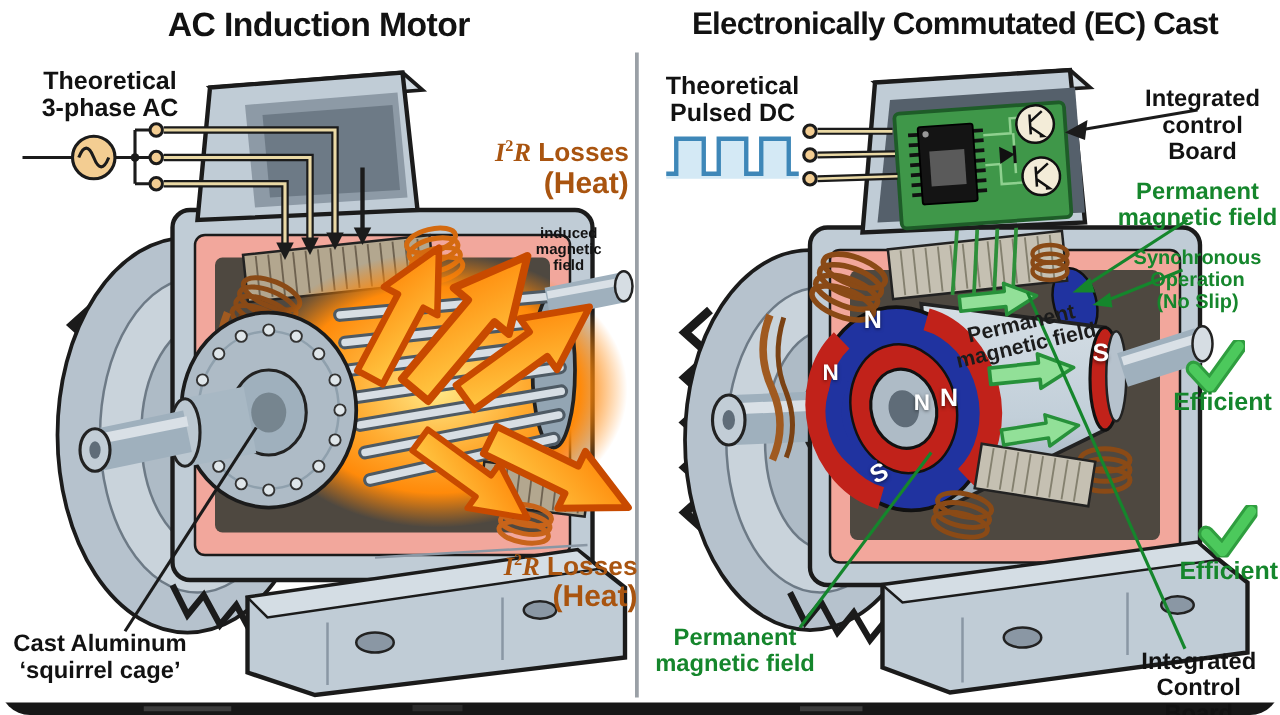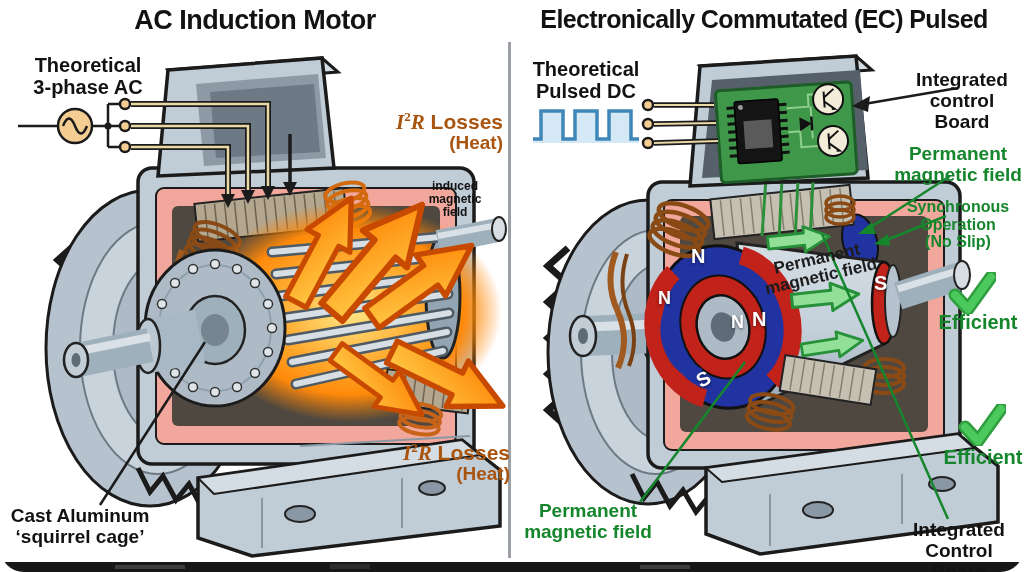--- a/index.html
+++ b/index.html
@@ -8,21 +8,21 @@
   .art{position:absolute;left:0;top:0;width:1024px;height:572px;}
   .lbl{position:absolute;font-family:"Liberation Sans",sans-serif;font-weight:bold;
        white-space:pre-line;text-align:center;line-height:1.1;color:#121212;}
   .title{font-size:27px;letter-spacing:-0.5px;}
   .title-r{font-size:25px;letter-spacing:-0.6px;}
   .loss{position:absolute;color:#a9540f;text-align:right;line-height:1.05;}
   .loss .formula{font-size:21px;font-weight:bold;}
   .loss .ivar{font-family:"Liberation Serif",serif;font-style:italic;}
   .loss sup{font-size:0.62em;font-family:"Liberation Serif",serif;}
   .loss .lw{font-family:"Liberation Sans",sans-serif;}
-  .loss .heat{font-size:19px;font-weight:bold;}
+  .loss .heat{font-size:24px;font-weight:bold;}
   .green{color:#15862c;}
   .rotorlbl{position:absolute;font-weight:600;font-size:17px;color:#1c1c1c;text-align:center;
             line-height:1.05;white-space:pre-line;transform:rotate(-13deg);}
   .mag{position:absolute;color:#fff;font-weight:bold;font-size:20px;
        text-shadow:0 1px 3px rgba(0,0,0,.55);}
   .chk{position:absolute;}
 </style>
 </head>
 <body>
 
@@ -436,21 +436,21 @@
   <rect x="508" y="42" width="3" height="516" fill="#9aa0a6"></rect>
   <g>
     <rect x="0" y="562" width="1024" height="10" fill="#171717"></rect>
     <rect x="115" y="565" width="70" height="4" fill="#3d3d3d"></rect>
     <rect x="330" y="564" width="40" height="5" fill="#2c2c2c"></rect>
     <rect x="640" y="565" width="50" height="4" fill="#3d3d3d"></rect>
   </g>
 </svg>
 
 <div class="lbl title" style="left:100px;top:6px;width:310px;">AC Induction Motor</div>
-<div class="lbl title-r" style="left:514px;top:6px;width:500px;">Electronically Commutated (EC) Pulsed</div>
+<div class="lbl title-r" style="left:514px;top:6px;width:500px;">Electronically Commutated (EC) Cast</div>
 
 <div class="lbl" style="left:14px;top:54px;width:148px;font-size:20px;">Theoretical
 3-phase AC</div>
 
 <div class="loss" style="left:393px;top:110px;width:110px;">
   <div class="formula"><span class="ivar">I</span><sup>2</sup><span class="ivar">R</span><span class="lw"> Losses</span></div>
   <div class="heat">(Heat)</div>
 </div>
 
 <div class="lbl" style="left:404px;top:180px;width:102px;font-size:12px;">induced

